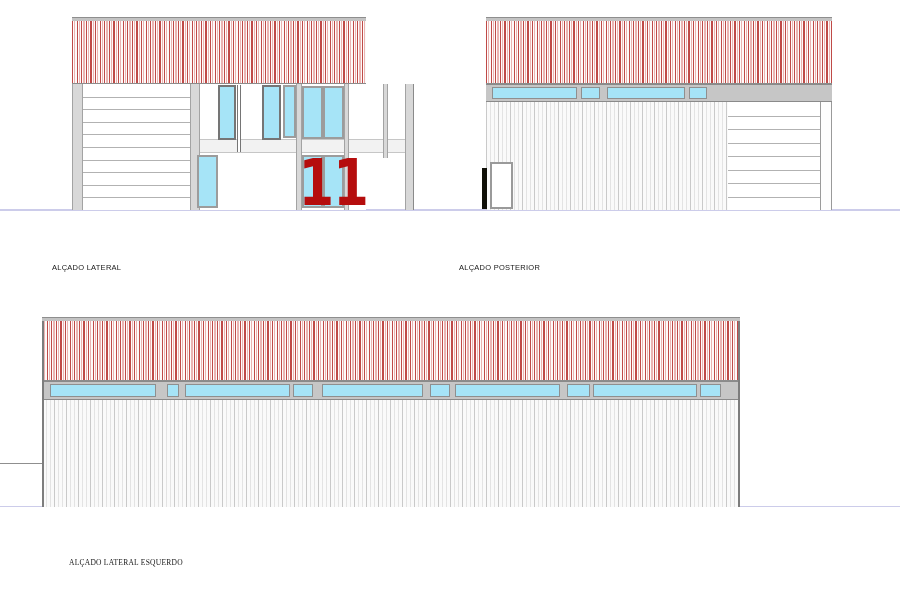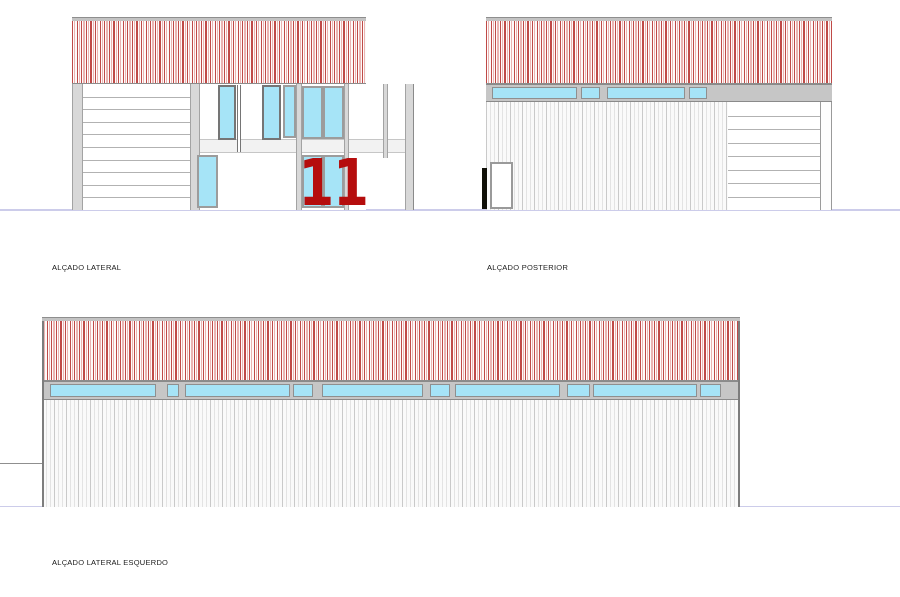--- a/index.html
+++ b/index.html
@@ -158,16 +158,16 @@
         <div class="glass" style="left: 658px; width: 21px;"></div>
       </div>
 
     <div class="corrugated" style="position:absolute;left:0;top:83px;width:698px;height:106.5px;"></div>
 
     <div class="edge" style="left:0;top:4px;height:185.5px;"></div>
     <div class="edge" style="left:696px;top:4px;height:185.5px;"></div>
   </section>
 
   <div class="drawing-label" style="left:52px;top:263px;">ALÇADO LATERAL</div>
-  <div class="drawing-label" style="left:487px;top:263px;text-align:center;">ALÇADO POSTERIOR</div>
-  <div class="drawing-label" style="left:52px;top:558px;">ALÇADO LATERAL ESQUERDO</div>
+  <div class="drawing-label" style="left:459px;top:263px;text-align:center;">ALÇADO POSTERIOR</div>
+  <div class="drawing-label" style="left:69px;top:558px;font-family:Liberation Serif, serif;">ALÇADO LATERAL ESQUERDO</div>
 
 </div>
 
 </body></html>

